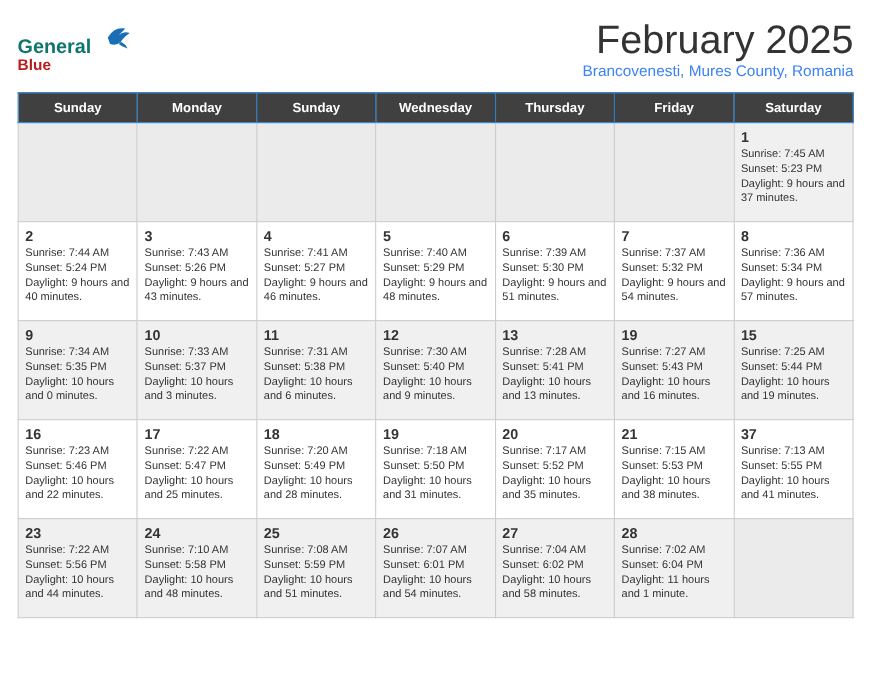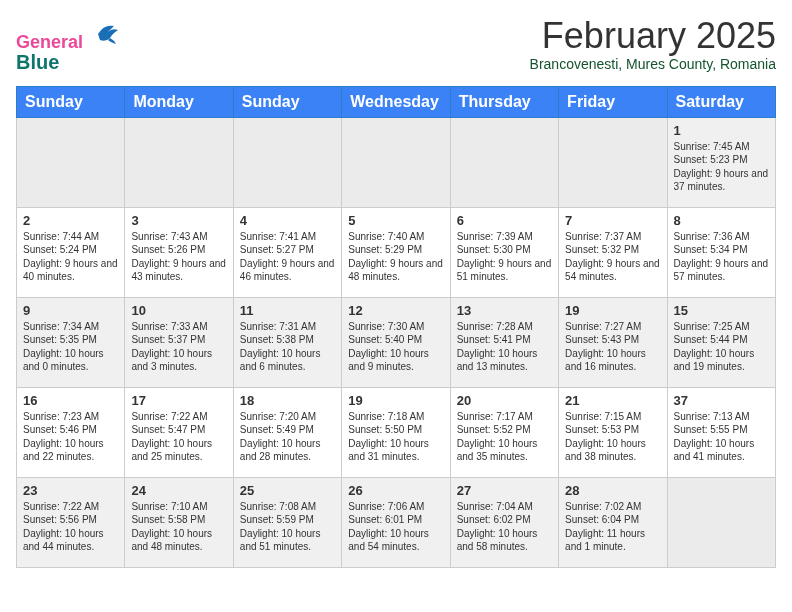--- a/index.html
+++ b/index.html
@@ -21,53 +21,53 @@
       align-items: center;
       margin-top: 4px;
     }
     .logo-text {
       font-size: 18px;
       font-weight: bold;
       color: #333;
       line-height: 1.1;
     }
     .logo-text span {
-      color: #ec4899;
+      color: #0f766e;
     }
     .logo-bird {
       width: 30px;
       height: 28px;
       margin-left: 2px;
     }
     .title-section {
       text-align: right;
     }
     .month-title {
       font-size: 36px;
       font-weight: normal;
       color: #333;
       line-height: 1.1;
     }
     .subtitle {
       font-size: 14px;
-      color: #14532d;
+      color: #3b82f6;
     }
     .calendar {
       width: 100%;
       border-collapse: collapse;
       border: 1px solid #ccc;
     }
     .calendar th {
-      background: #3b82f6;
+      background: #404040;
       color: #fff;
-      font-size: 16px;
+      font-size: 12px;
       font-weight: bold;
       padding: 6px 8px;
       border: 1px solid #2a7dc9;
-      text-align: left;
+      text-align: center;
     }
     .calendar td {
       width: 108px;
       height: 90px;
       vertical-align: top;
       padding: 5px 6px;
       border: 1px solid #ccc;
       font-size: 10.5px;
       color: #333;
       background: #fff;
@@ -101,21 +101,21 @@
     <div>
       <div style="display:flex;align-items:center;">
         <div class="logo-text">
           <span>General</span>
           <svg class="logo-bird" viewBox="0 0 30 28" fill="none" xmlns="http://www.w3.org/2000/svg">
             <path d="M8 14 Q14 4 24 6 Q20 10 18 12 Q22 8 28 10 Q22 14 20 18 Q16 22 10 20 Z" fill="#1a6eb5"></path>
             <path d="M20 18 Q24 20 26 24 Q20 22 18 20 Z" fill="#1a6eb5"></path>
           </svg>
         </div>
       </div>
-      <div style="font-size:20px;font-weight:bold;color:#0f766e;margin-top:-2px;">Blue</div>
+      <div style="font-size:14px;font-weight:bold;color:#b91c1c;margin-top:-2px;">Blue</div>
     </div>
   </div>
   <div class="title-section">
     <div class="month-title">February 2025</div>
     <div class="subtitle">Brancovenesti, Mures County, Romania</div>
   </div>
 </div>
 
 <table class="calendar">
   <thead>
@@ -290,21 +290,21 @@
 Daylight: 10 hours and 48 minutes.</div>
         </td>
         <td>
           <span class="day-number">25</span>
           <div class="day-info">Sunrise: 7:08 AM
 Sunset: 5:59 PM
 Daylight: 10 hours and 51 minutes.</div>
         </td>
         <td>
           <span class="day-number">26</span>
-          <div class="day-info">Sunrise: 7:06 AM
+          <div class="day-info">Sunrise: 7:07 AM
 Sunset: 6:01 PM
 Daylight: 10 hours and 54 minutes.</div>
         </td>
         <td>
           <span class="day-number">27</span>
           <div class="day-info">Sunrise: 7:04 AM
 Sunset: 6:02 PM
 Daylight: 10 hours and 58 minutes.</div>
         </td>
         <td>

